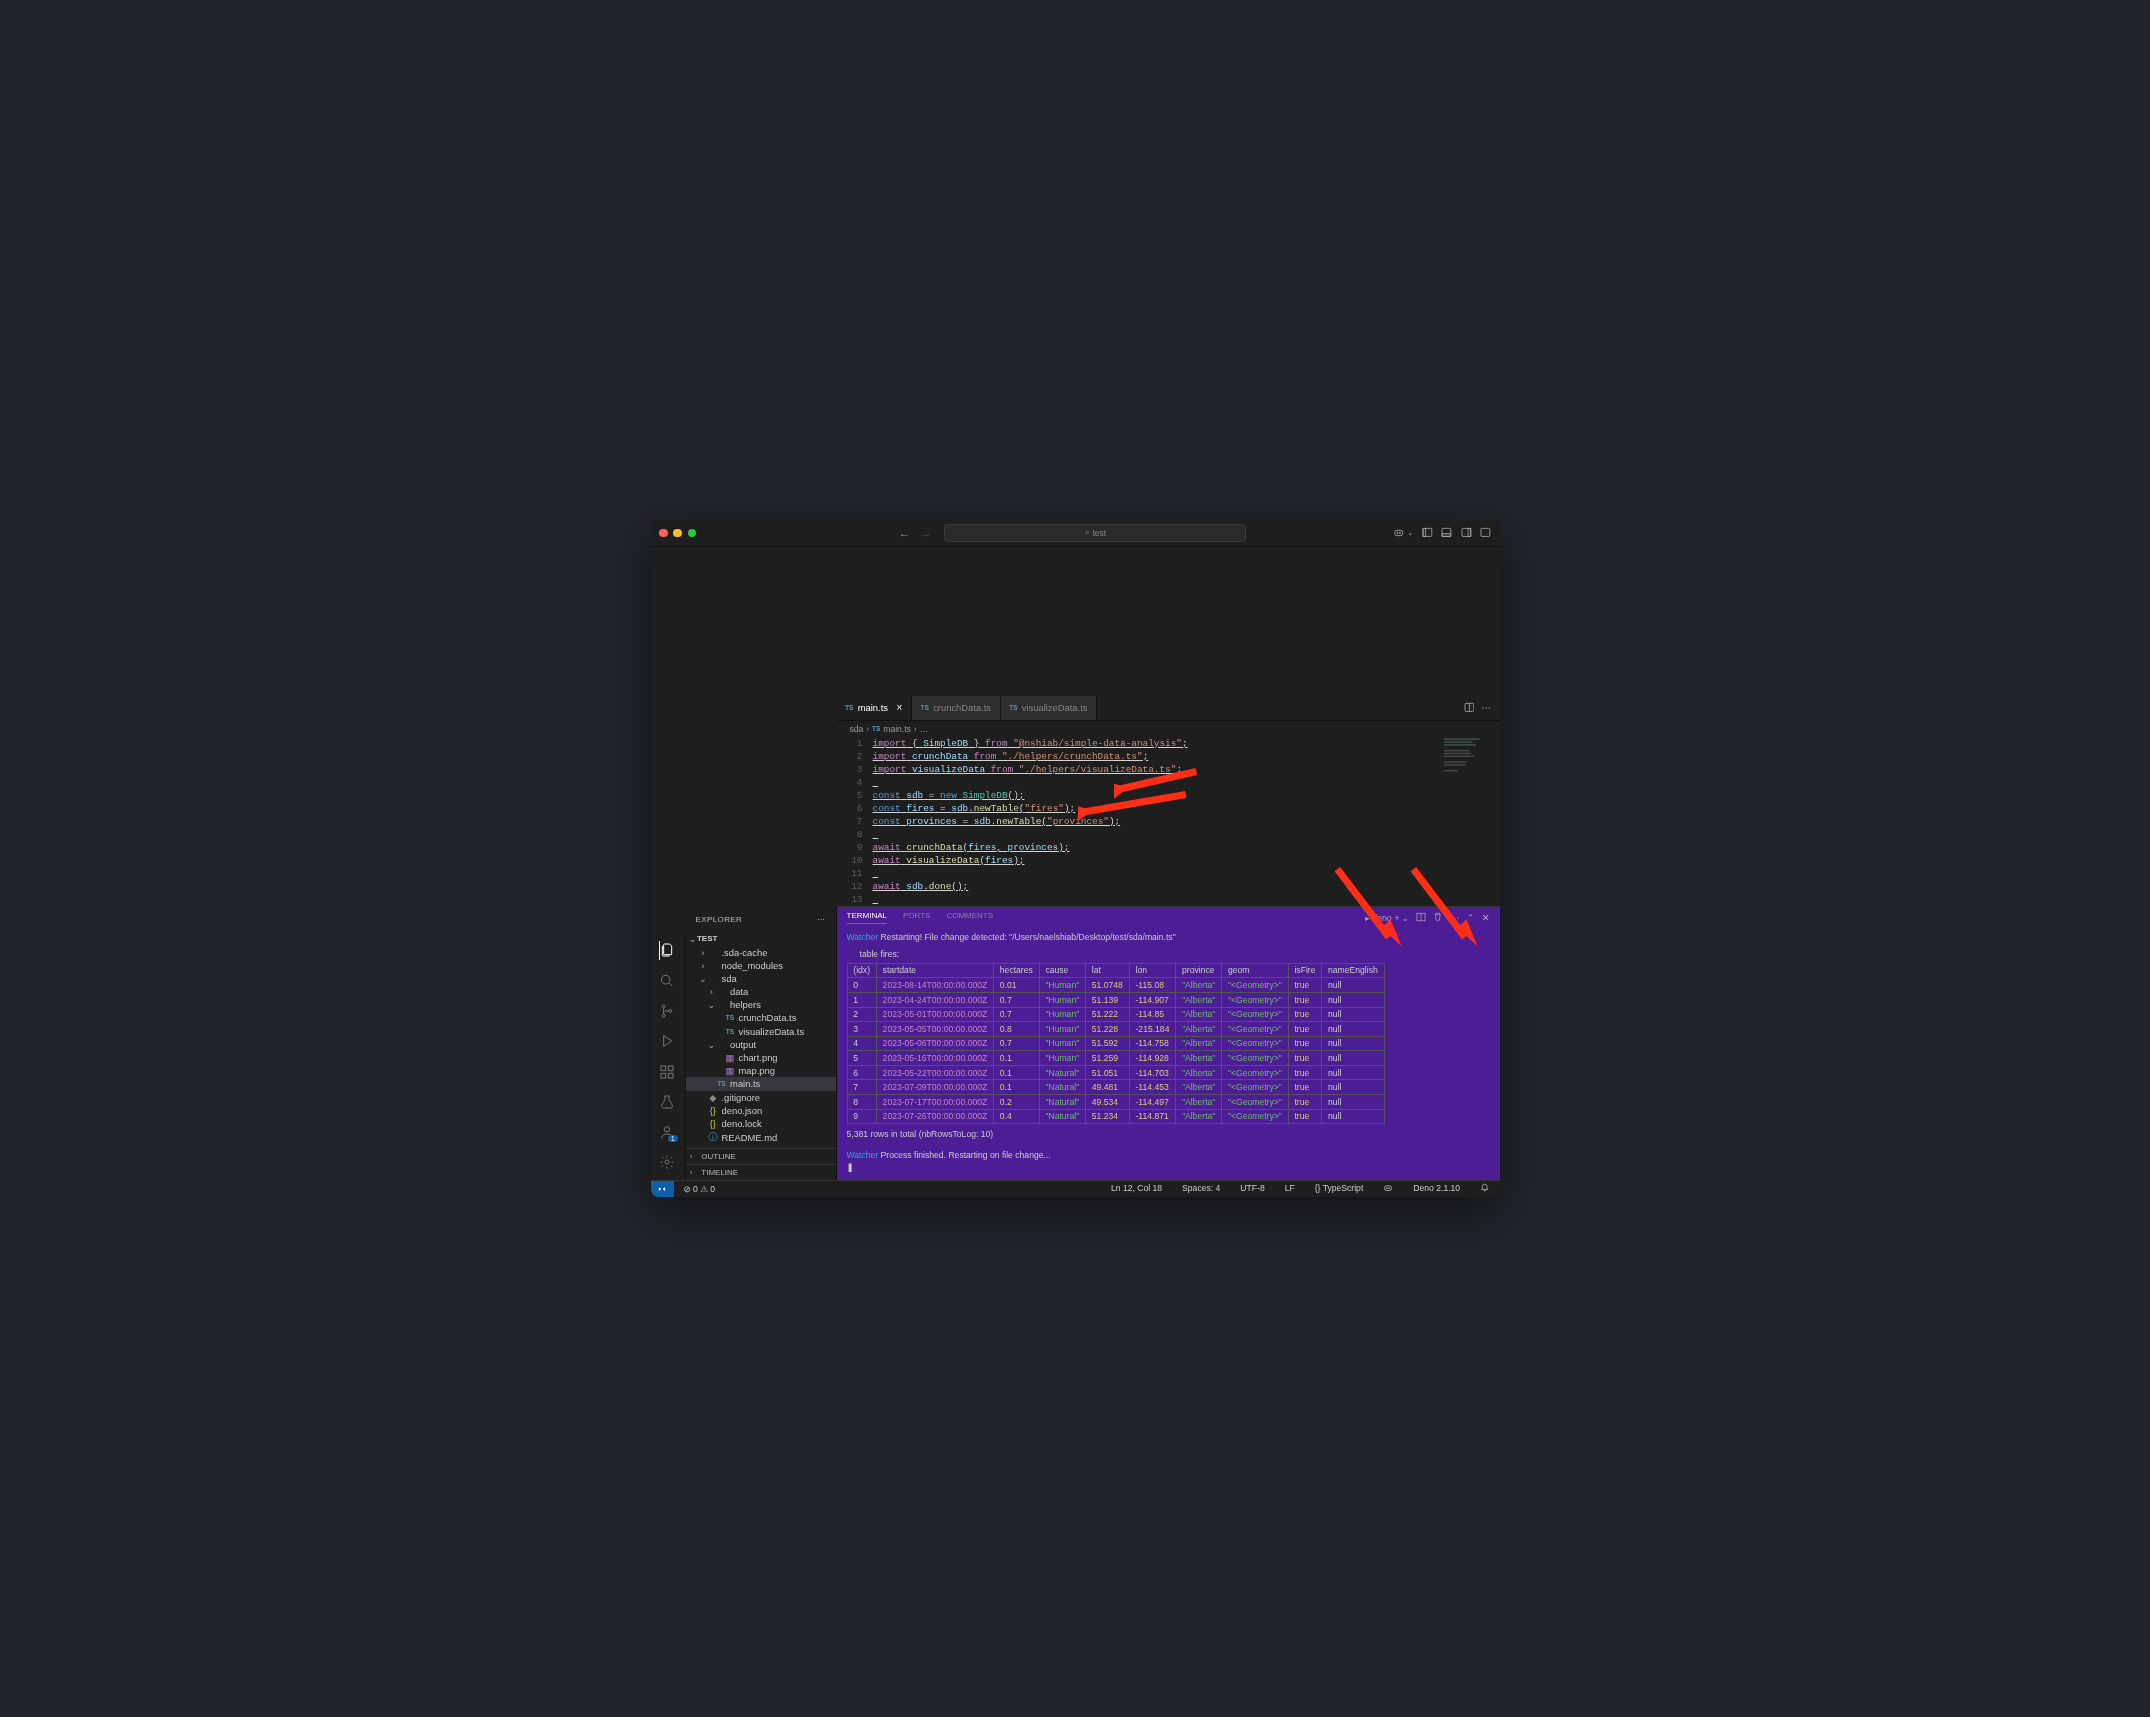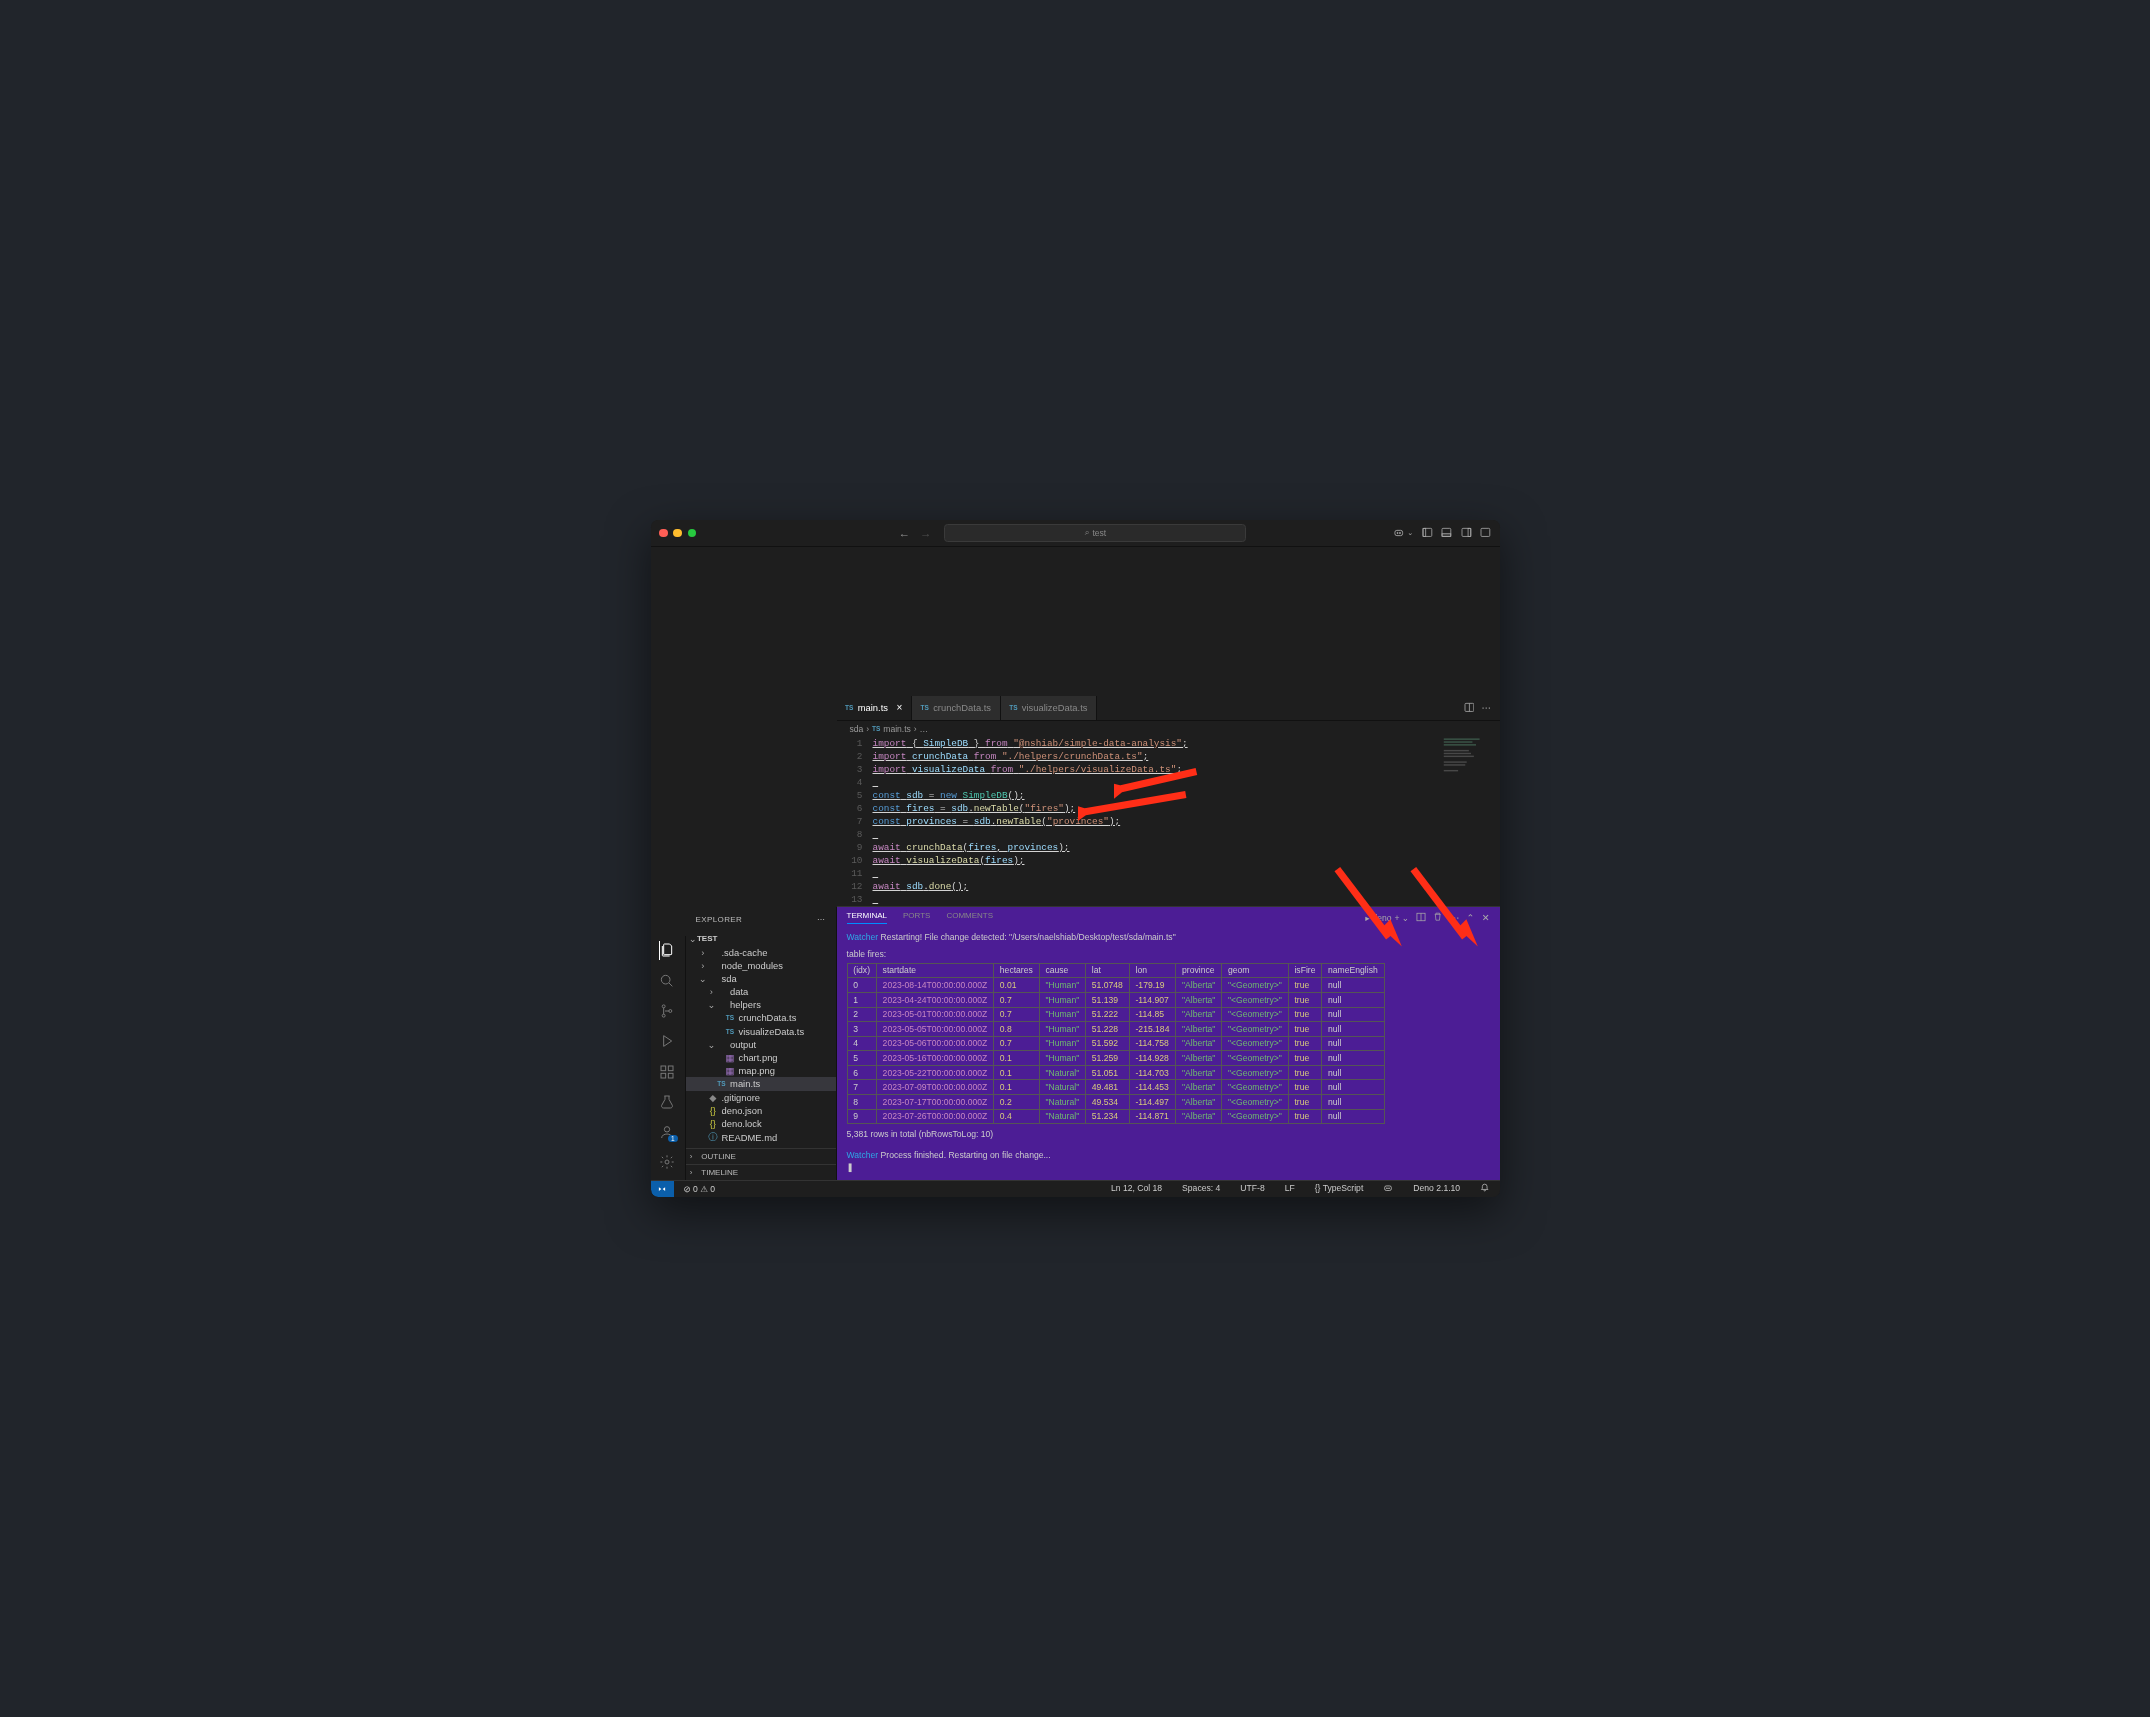--- a/index.html
+++ b/index.html
@@ -48,21 +48,21 @@
 .kw{color:#c586c0}.fn{color:#dcdcaa}.str{color:#ce9178}.var{color:#9cdcfe}.cls{color:#4ec9b0}.pn{color:#d4d4d4}.new{color:#569cd6}
 .panel { height:274px; border-top:0.7px solid #333; display:flex; flex-direction:column; background:#4c1d95;}
 .panel-tabs{ height:21.6px; display:flex; align-items:center; padding:0 10px; gap:16px; font-size:8px; color:#888;}
 .panel-tabs .pt{cursor:pointer; padding-bottom:3.6px;}
 .panel-tabs .pt.active{color:#fff; border-bottom:0.7px solid #008cff;}
 .panel-right{margin-left:auto; display:flex; align-items:center; gap:7.2px; color:#aaa; font-size:9.4px;}
 .terminal { flex:1; padding:2.9px 10px 7.2px 10px; font-family:Liberation Sans, sans-serif; font-size:8.6px; line-height:12.2px; overflow:auto; color:#ccc;}
 .watcher{color:#2ea8e6}
 .path{color:#ccc}
 .tblwrap{margin-top:4.3px;}
-.tblname{color:#ccc;}
+.tblname{color:#ccc;margin-left:13px;}
 table.term{ border-collapse:collapse; margin-top:2.9px; color:#ccc;}
 table.term td, table.term th{ border:0.7px solid #555; padding:0.7px 5.8px; font-weight:normal; text-align:left; font-size:8.6px;}
 table.term th{color:#ccc;}
 td.idx{color:#ccc;text-align:right}
 td.date{color:#c586c0}
 td.numc{color:#d7ca7d;text-align:right}
 td.strc{color:#6fb96f}
 td.boolc{color:#d7ca7d}
 td.nullc{color:#ccc;font-weight:bold}
 .statusbar{ height:17.3px; background:#1e1e1e; border-top:0.7px solid #333; display:flex; align-items:center; font-size:8.6px; color:#ccc;}
@@ -379,21 +379,21 @@
                     <th>nameEnglish</th>
                   </tr>
                 </thead>
               <tbody id="tbody">
                   <tr>
                     <td class="idx">0</td>
                     <td class="date">2023-08-14T00:00:00.000Z</td>
                     <td class="numc">0.01</td>
                     <td class="strc">"Human"</td>
                     <td class="numc">51.0748</td>
-                    <td class="numc">-179.19</td>
+                    <td class="numc">-115.08</td>
                     <td class="strc">"Alberta"</td>
                     <td class="strc">"&lt;Geometry&gt;"</td>
                     <td class="boolc">true</td>
                     <td class="nullc">null</td>
                   </tr>
                   <tr>
                     <td class="idx">1</td>
                     <td class="date">2023-04-24T00:00:00.000Z</td>
                     <td class="numc">0.7</td>
                     <td class="strc">"Human"</td>

